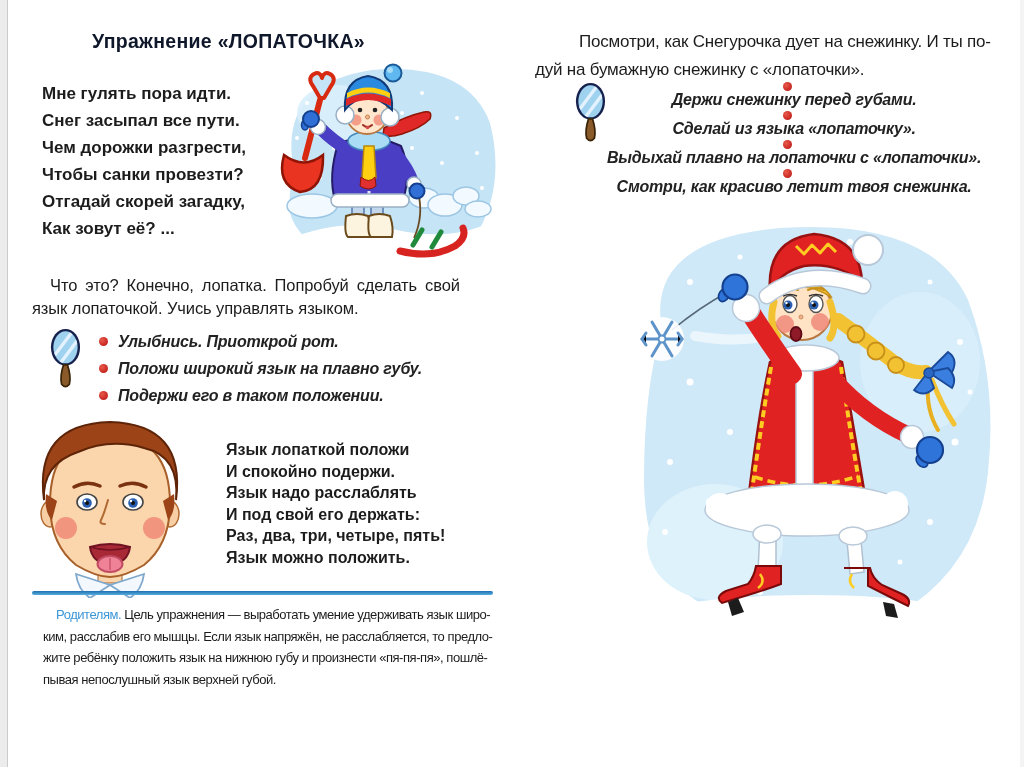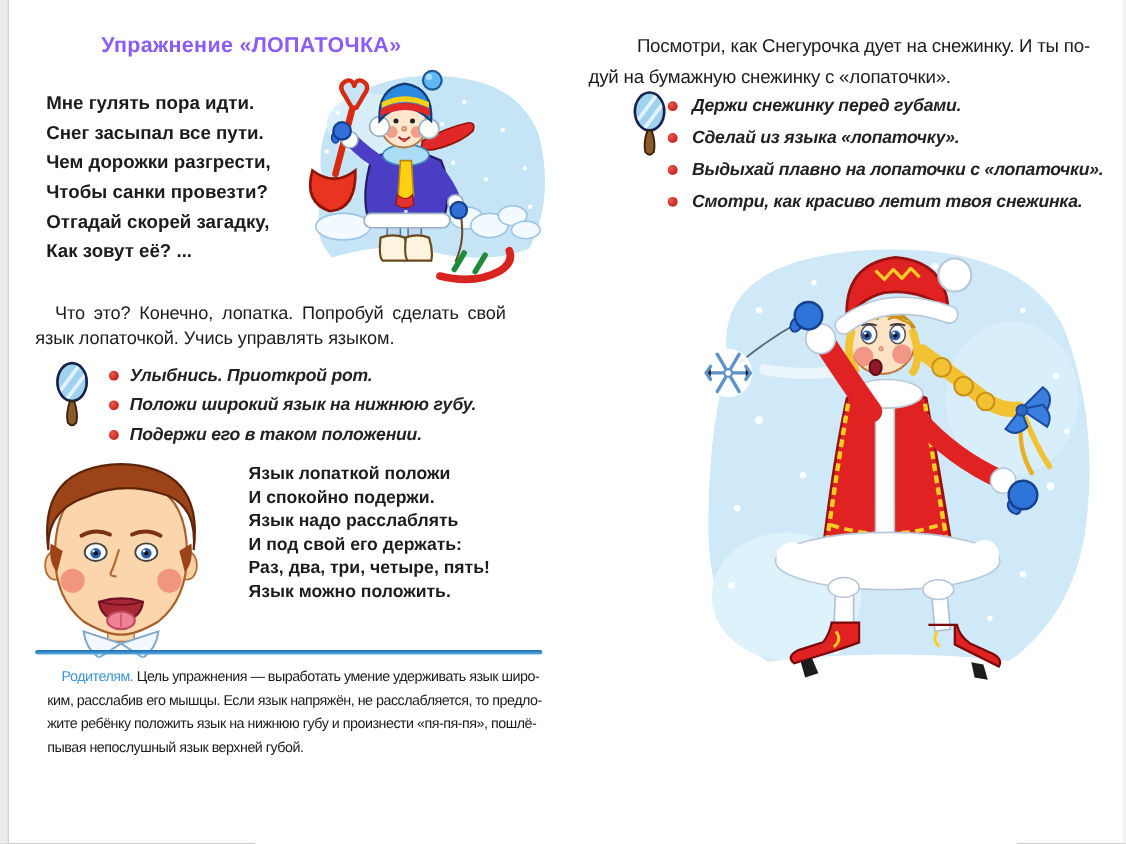--- a/index.html
+++ b/index.html
@@ -13,21 +13,21 @@
     background:#ececec; border-right:1px solid #cccccc;
   }
   .scan-edge-right {
     position:absolute; right:0; top:0; bottom:0; width:4px; background:#f4f4f4;
   }
   .abs { position:absolute; }
 
   
   .title {
     left:92px; top:30px; width:360px;
-    font-size:19.5px; font-weight:bold; color:#8b5cf6; letter-spacing:0.3px;
+    font-size:19.5px; font-weight:bold; color:#0f172a; letter-spacing:0.3px;
     white-space:nowrap;
   }
   .poem1 { left:42px; top:80px; font-size:17px; font-weight:bold; line-height:27px; }
   .poem1 div { white-space:nowrap; }
   .answer { left:32px; top:274px; width:465px; font-size:16.5px; line-height:23px; letter-spacing:-0.1px; }
   .answer .l0 { padding-left:18px; word-spacing:3.5px; white-space:nowrap; }
   .answer .l1 { white-space:nowrap; }
 
   .bullets { display:flex; flex-direction:column; }
   .brow { display:flex; align-items:center; }
@@ -36,24 +36,24 @@
     background:radial-gradient(circle at 35% 35%, #e85a4a, #b80d0d);
   }
   .btext {
     font-style:italic; font-weight:bold; font-size:16px; letter-spacing:-0.2px;
     white-space:nowrap; color:#222;
   }
   .bullets-left { left:99px; top:328px; }
   .bullets-left .brow { height:27px; }
   .bullets-left .dot { margin-right:10px; }
   .bullets-right { left:607px; top:82px; }
-  .bullets-right .brow { height:29px; }
+  .bullets-right .brow { height:29px;flex-direction:column; }
   .bullets-right .dot { margin-right:13px; }
 
-  .poem2 { left:226px; top:420px; font-size:16px; font-weight:bold; line-height:21.5px; }
+  .poem2 { left:226px; top:439px; font-size:16px; font-weight:bold; line-height:21.5px; }
   .poem2 div { white-space:nowrap; }
 
   .divider {
     left:32px; top:591px; width:461px; height:4px; border-radius:2px;
     background:linear-gradient(#1f6fb2, #56aede);
   }
   .parents { left:27px; top:604px; width:470px; font-size:13px; line-height:21.5px; letter-spacing:-0.45px; }
   .parents div { white-space:nowrap;margin-left:16px; }
   .parents .pl0 { padding-left:13px; }
   .plabel { color:#3d96d6; }
@@ -178,21 +178,21 @@
     <path d="M17,40 Q13,52 15,60 Q19,65 23,60 Q25,52 21,40 Z" fill="#8a5a2a" stroke="#3a2408" stroke-width="1.8"></path>
   </svg>
 
   <div class="abs bullets bullets-left">
     <div class="brow">
       <span class="dot"></span>
       <span class="btext">Улыбнись. Приоткрой рот.</span>
     </div>
     <div class="brow">
       <span class="dot"></span>
-      <span class="btext">Положи широкий язык на нижнюю губу.</span>
+      <span class="btext">Положи широкий язык на плавно губу.</span>
     </div>
     <div class="brow">
       <span class="dot"></span>
       <span class="btext">Подержи его в таком положении.</span>
     </div>
   </div>
 
   <svg class="abs" style="left:30px; top:414px;" width="160" height="184" viewBox="0 0 160 184">
     <ellipse cx="20" cy="100" rx="9" ry="13" fill="#f8cfa4" stroke="#b06a32" stroke-width="1.5"></ellipse>
     <ellipse cx="140" cy="100" rx="9" ry="13" fill="#f8cfa4" stroke="#b06a32" stroke-width="1.5"></ellipse>

